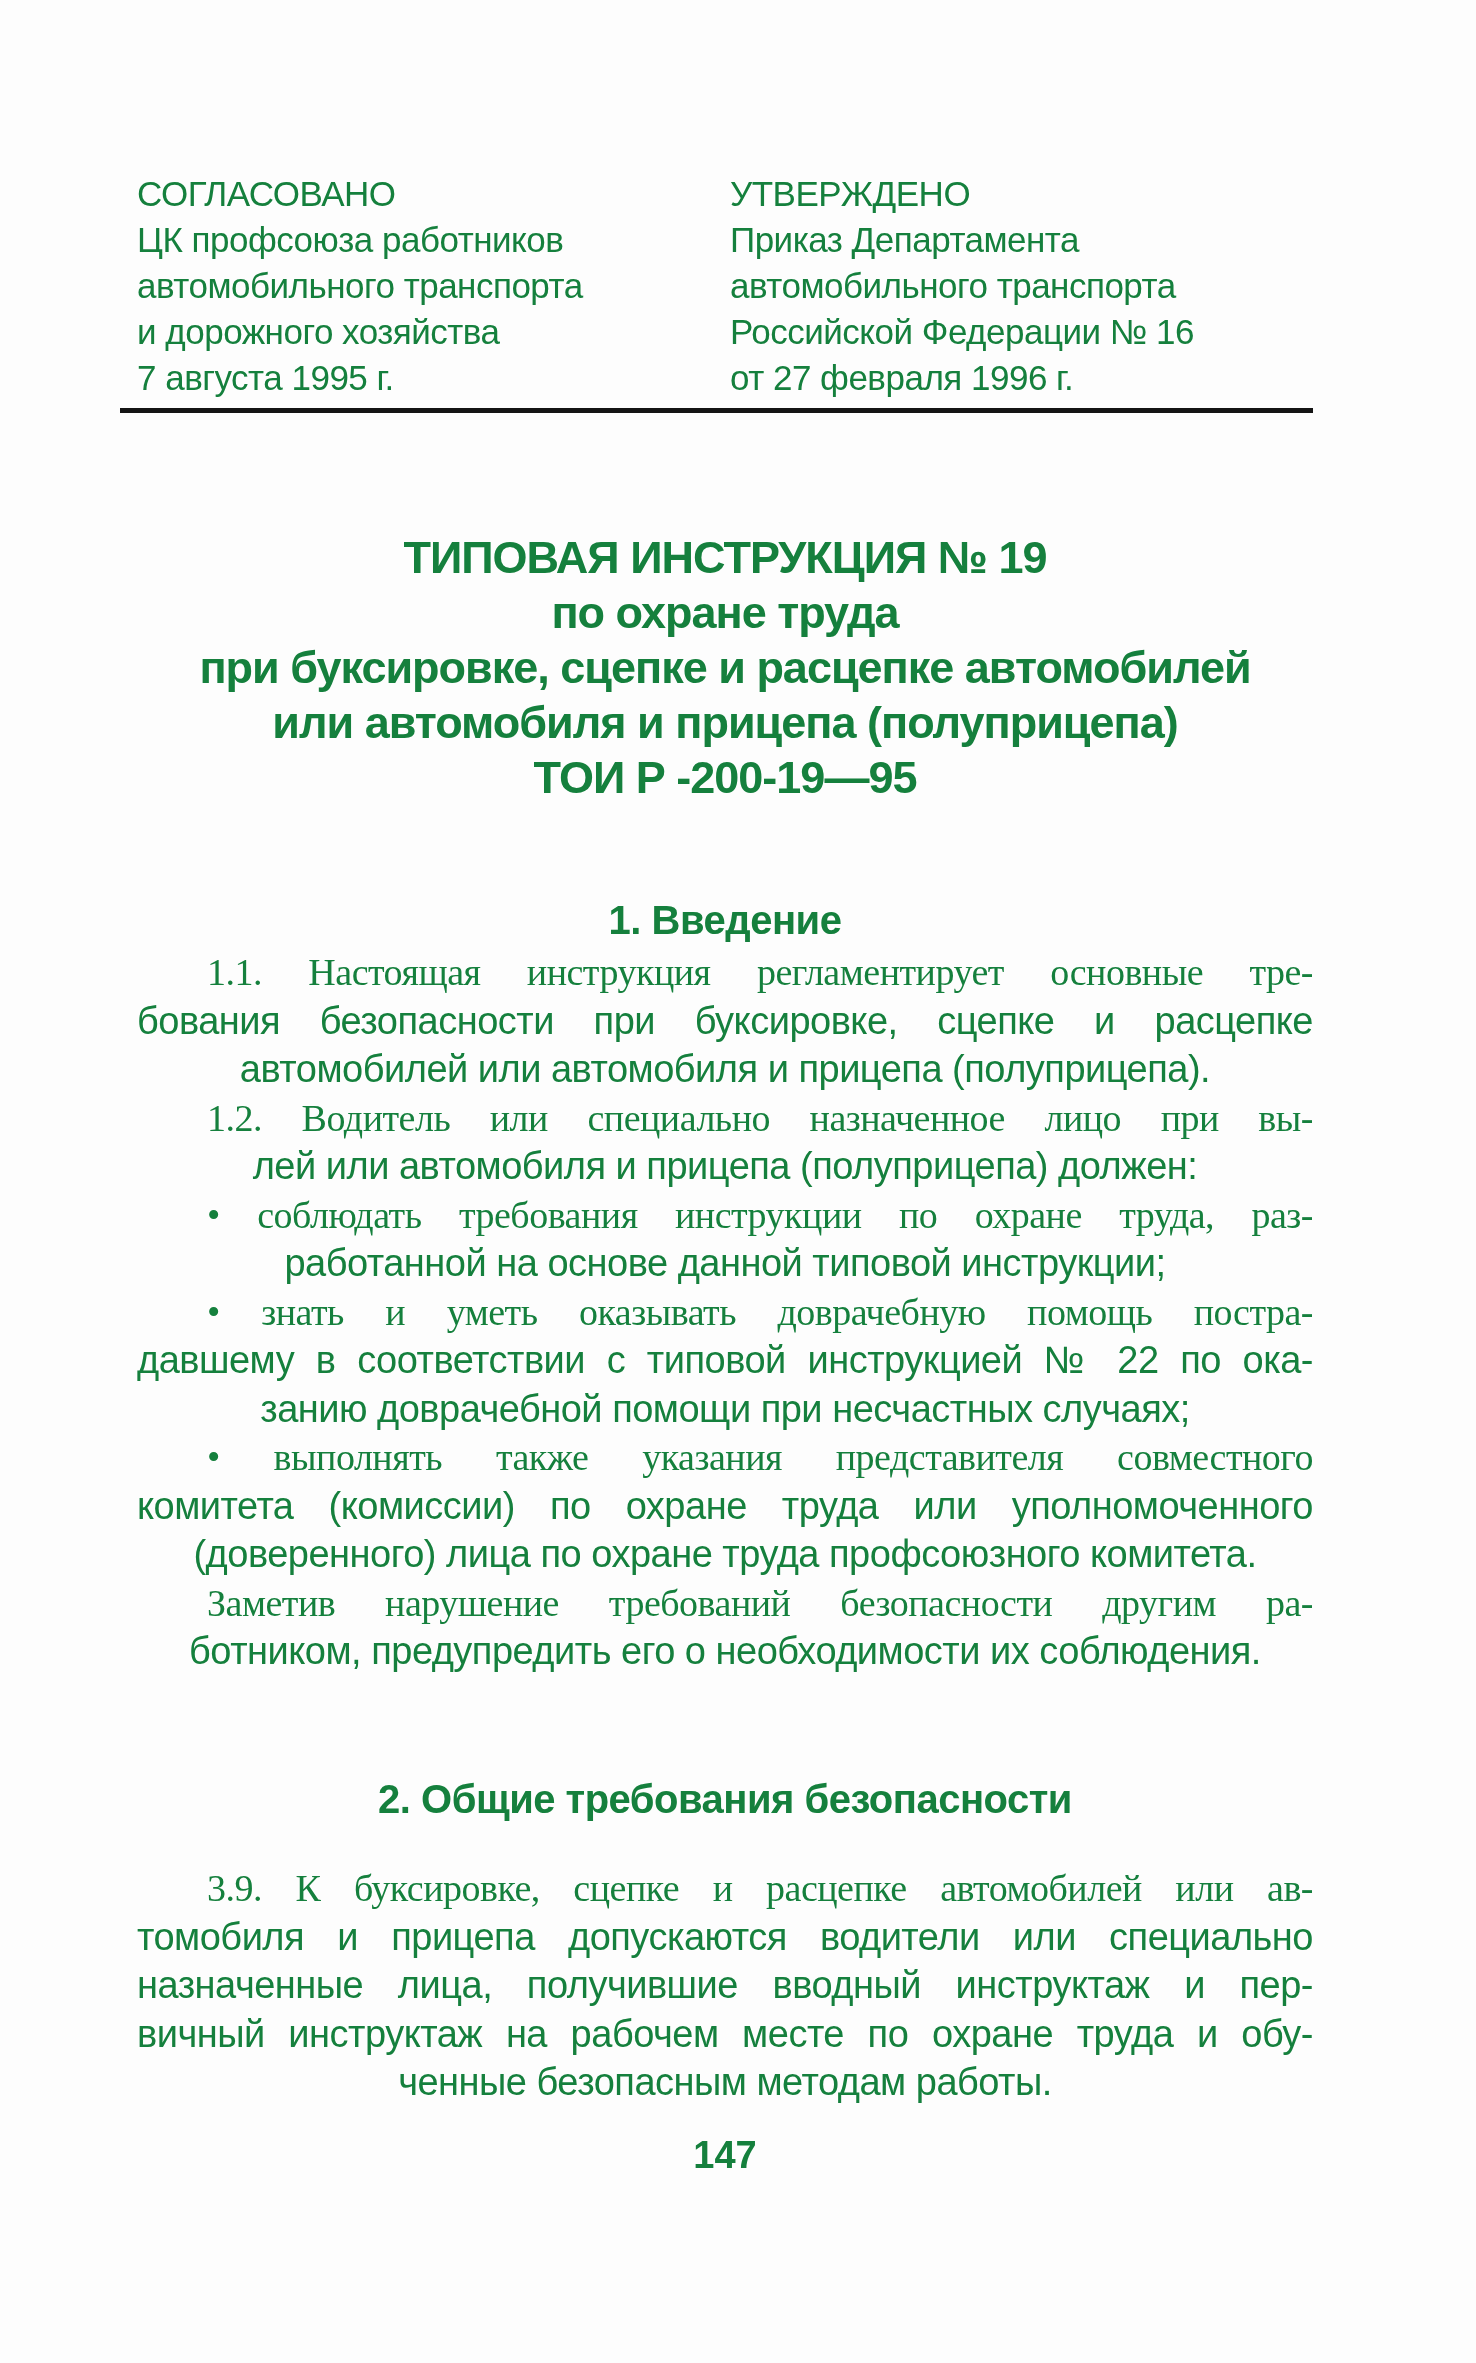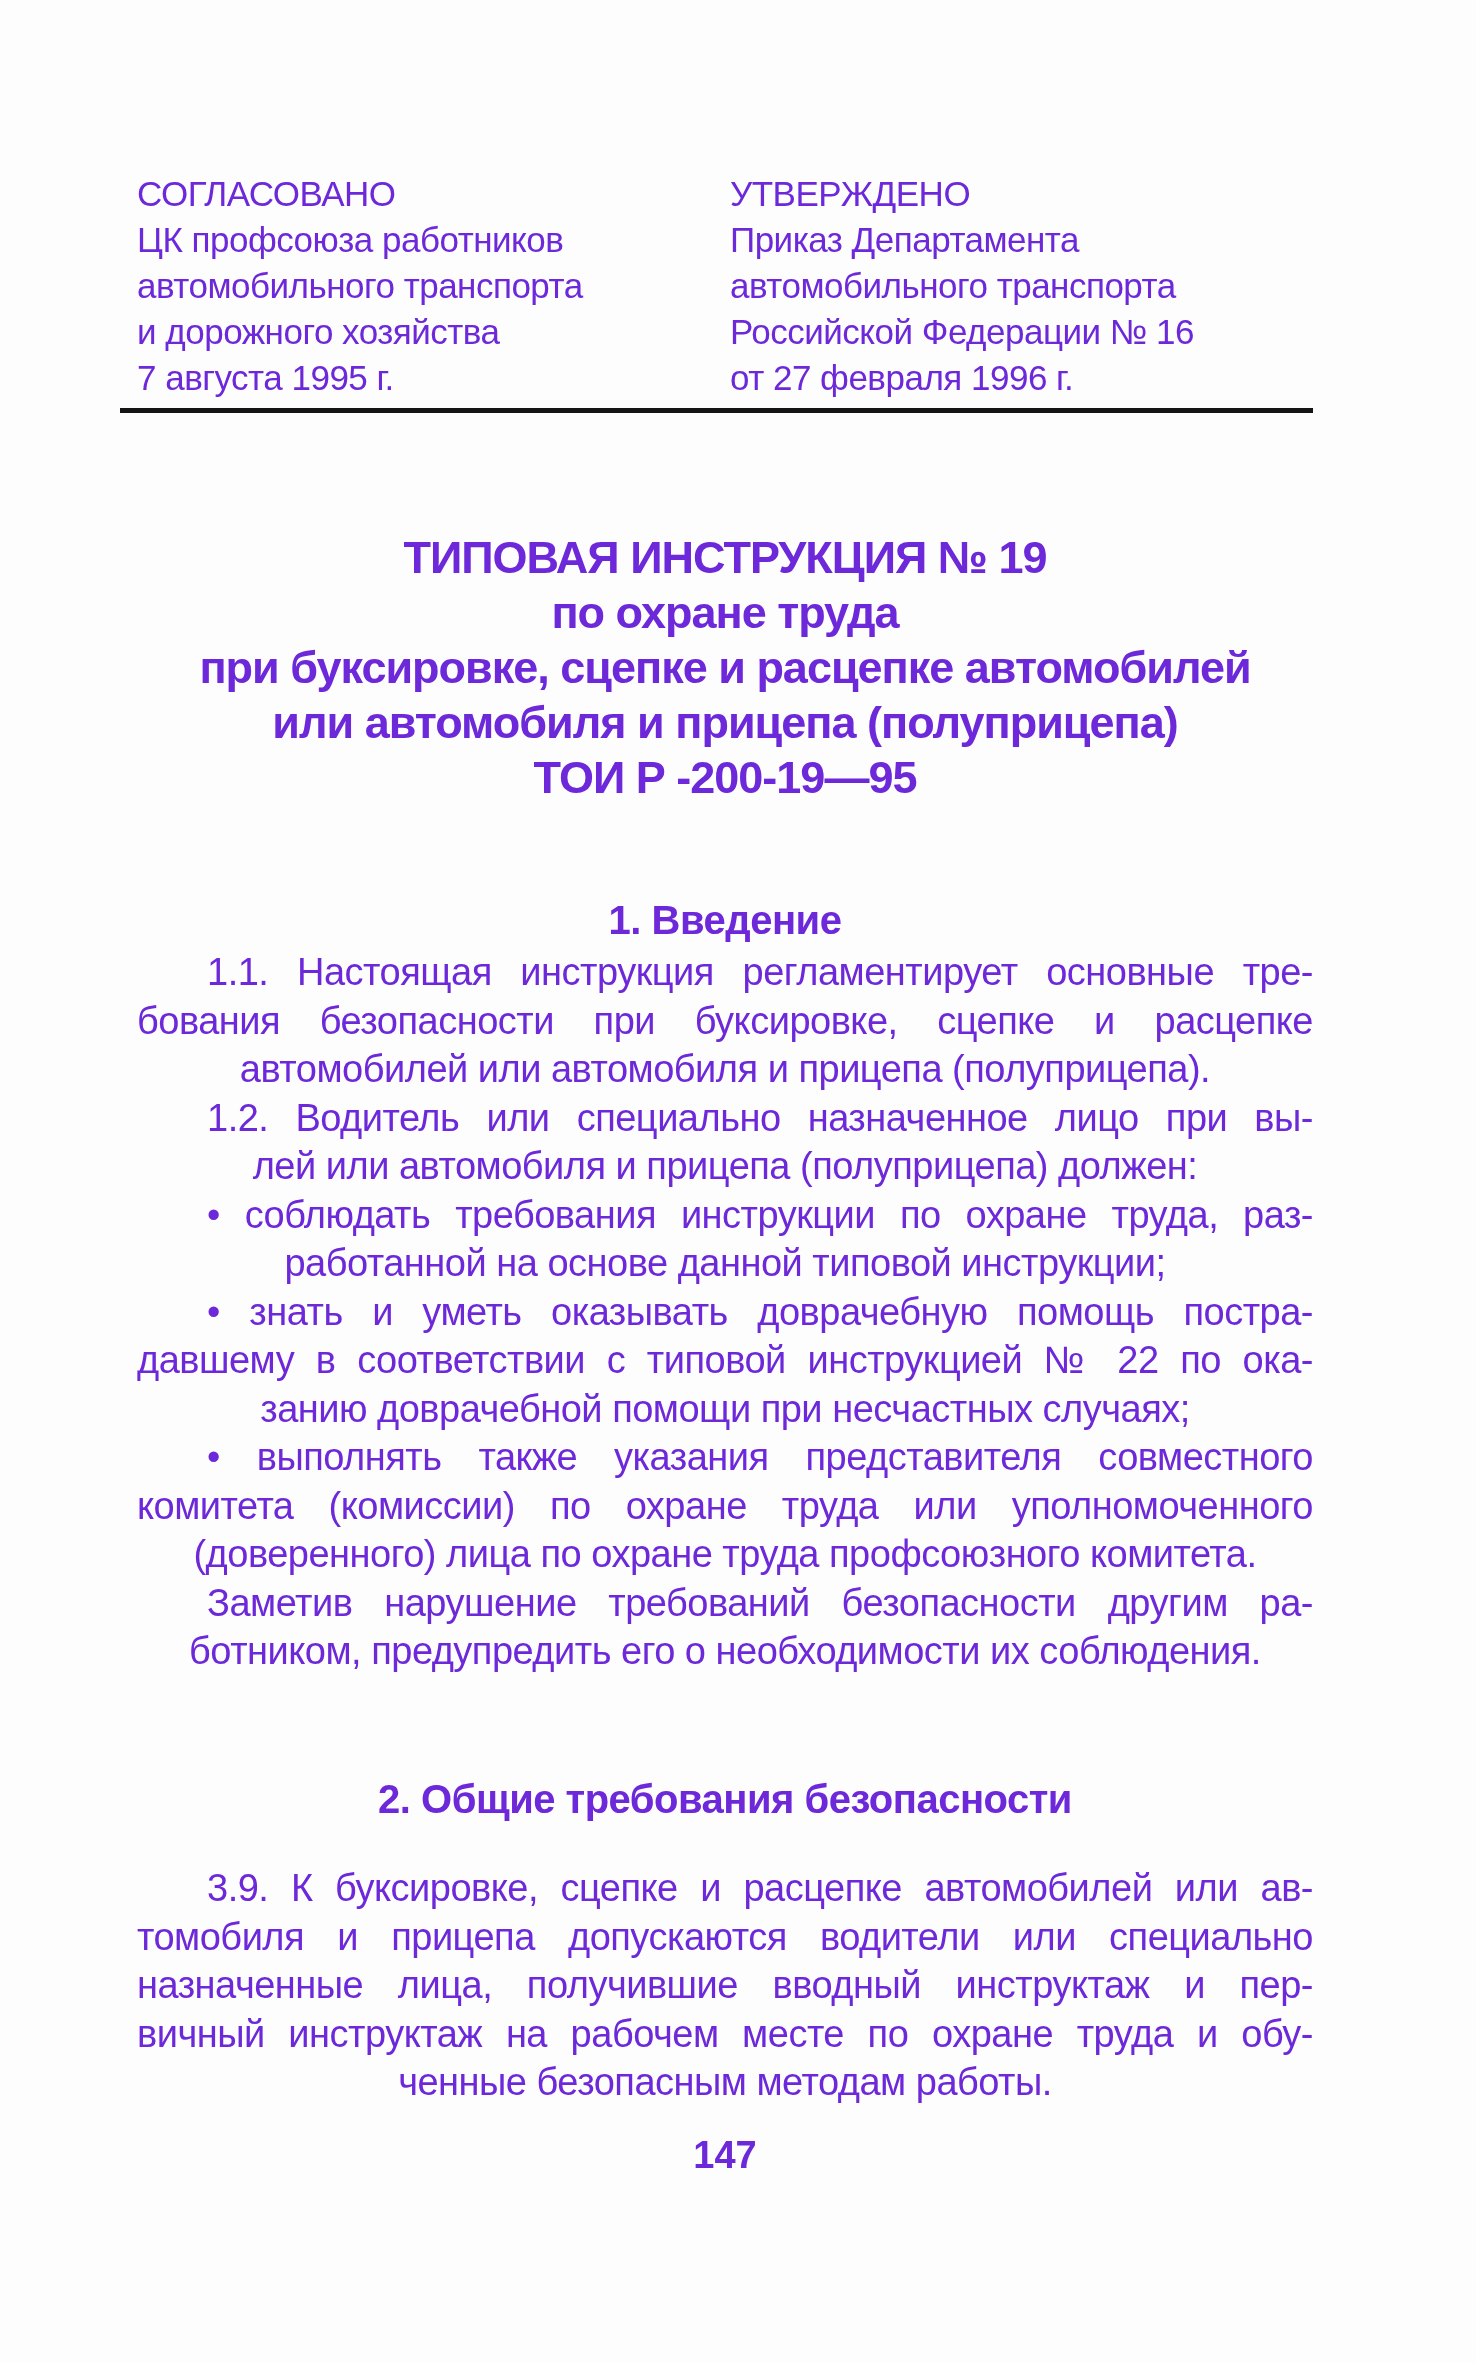--- a/index.html
+++ b/index.html
@@ -5,21 +5,21 @@
   html, body {
     margin: 0;
     padding: 0;
     background: #ffffff;
   }
   .page {
     position: relative;
     width: 1476px;
     height: 2363px;
     background: #fdfdfd;
-    color: #6d28d9;
+    color: #15803d;
     font-family: "Liberation Sans", "DejaVu Sans", sans-serif;
     overflow: hidden;
   }
   
   .approvals {
     position: absolute;
     top: 171px;
     left: 137px;
     width: 1176px;
     font-size: 35px;
@@ -74,21 +74,21 @@
     line-height: 48.5px;
     letter-spacing: -0.5px;
   }
   .body-1 { top: 948px; }
   .body-2 { top: 1864px; }
   .body-text .line { text-align: center; }
   .body-text .line.just {
     text-align: justify;
     text-align-last: justify;
   }
-  .body-text .line.indent { padding-left: 70px; }
+  .body-text .line.indent { padding-left: 70px; font-family: Liberation Serif, serif; }
   
   .page-number {
     position: absolute;
     top: 2132px;
     left: 137px;
     width: 1176px;
     font-size: 38px;
     font-weight: bold;
     line-height: 46px;
     text-align: center;

